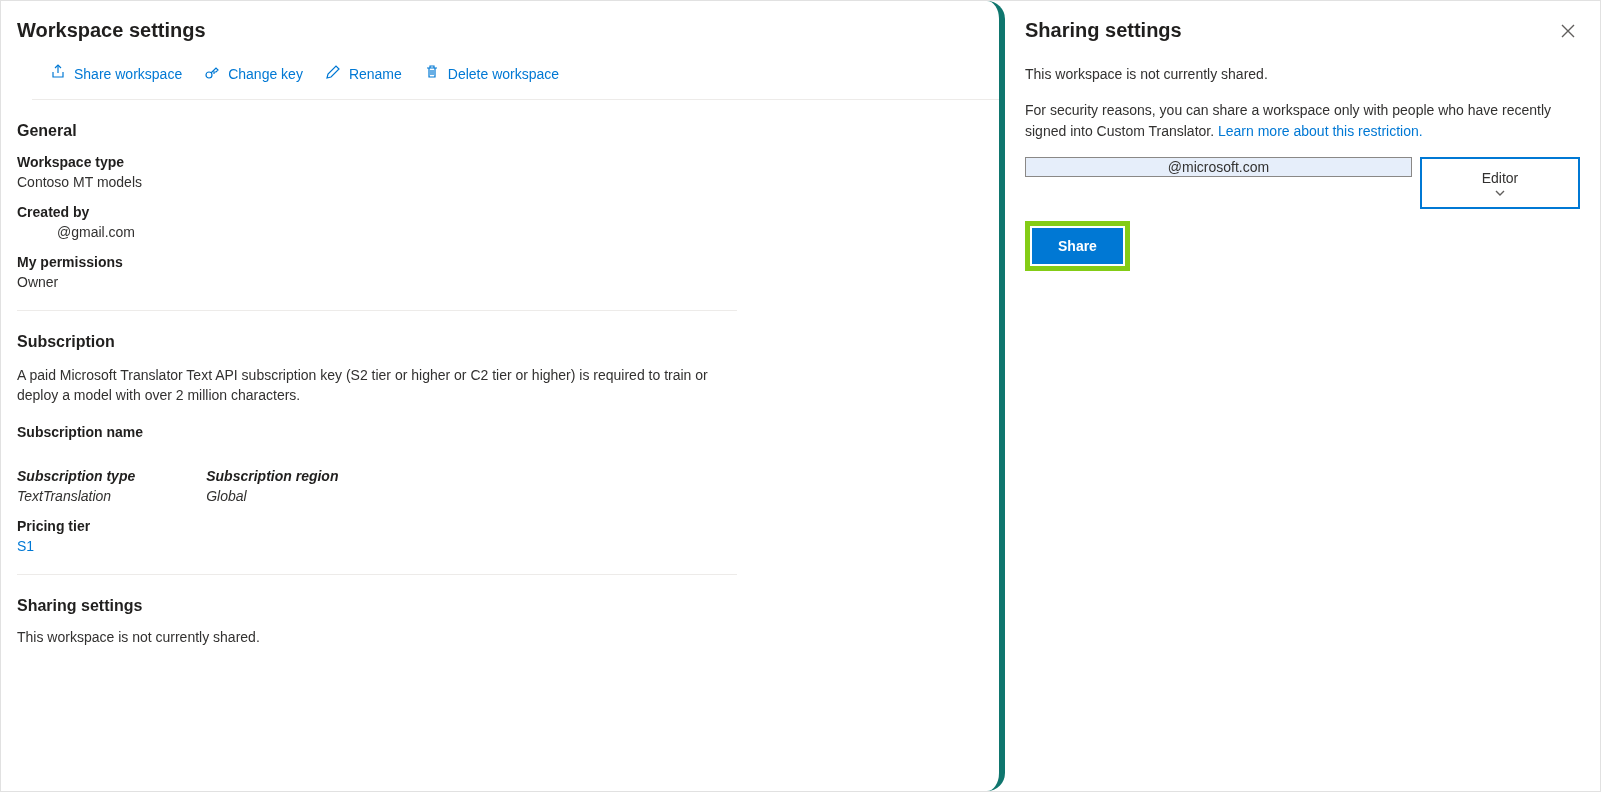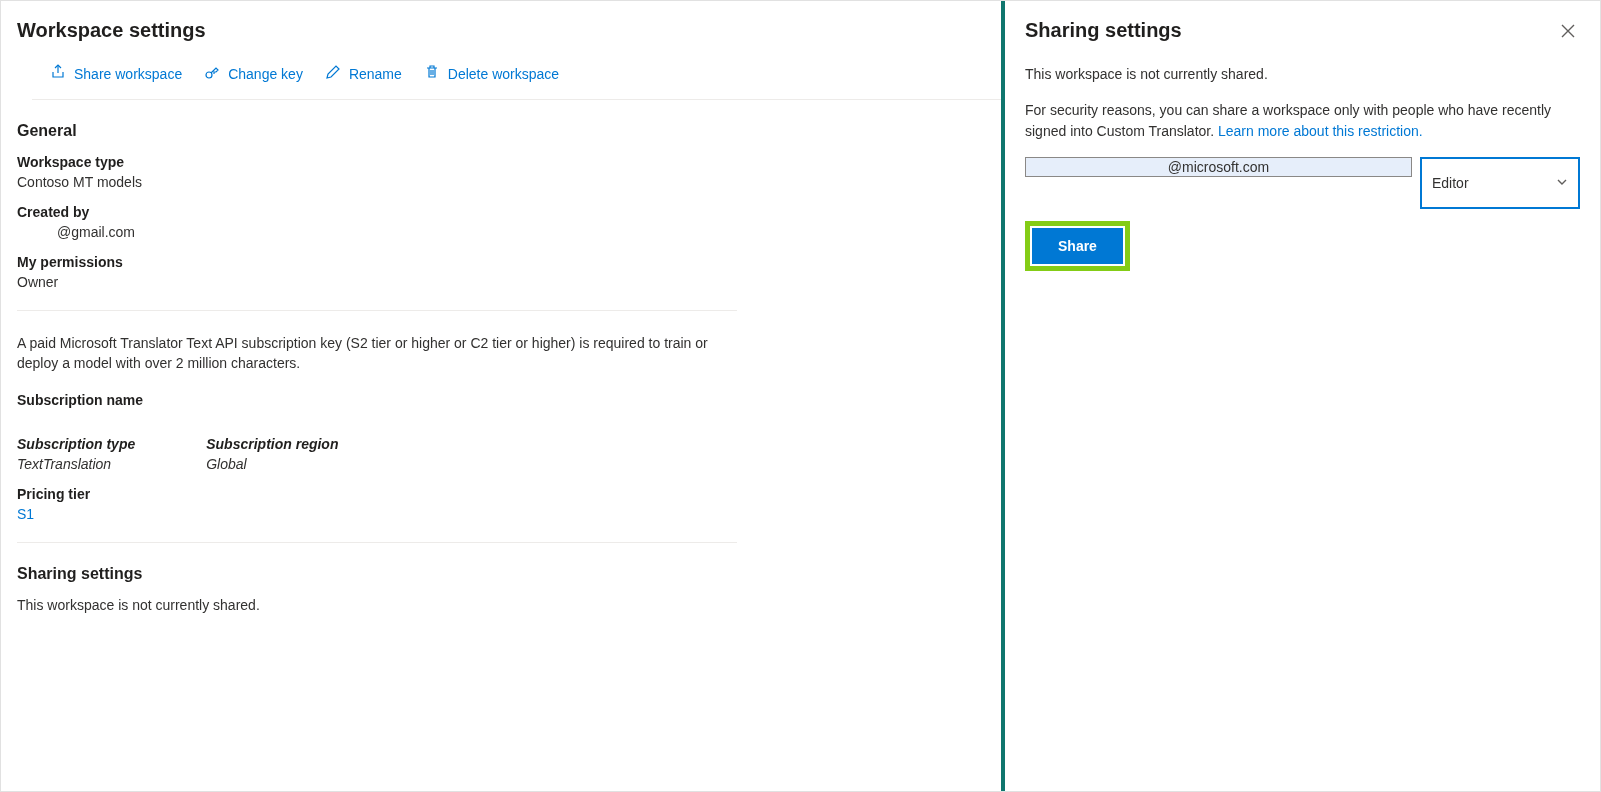--- a/index.html
+++ b/index.html
@@ -11,21 +11,22 @@
     }
     .app-container {
       display: flex;
       width: 1601px;
       height: 792px;
       border: 1px solid #e1e1e1;
     }
     .main-panel {
       flex: 1;
       overflow: hidden;
-      border-right: 4px solid #0f766e;
+      border-right: 6px solid #0f766e;
+      border-radius: 18px;
     }
     .main-header {
       padding: 18px 16px 12px 16px;
     }
     .main-title {
       font-size: 20px;
       font-weight: 600;
       color: #201f1e;
     }
     .actions-bar {
@@ -148,20 +149,21 @@
       height: 52px;
       border: 2px solid #0078d4;
       background: #fff;
       display: flex;
       align-items: center;
       justify-content: space-between;
       padding: 11px 10px;
       cursor: pointer;
       font-size: 14px;
       color: #323130;
+      flex-direction: column;
     }
     .role-select svg {
       width: 12px;
       height: 12px;
       color: #605e5c;
     }
     .share-btn-wrap {
       display: inline-block;
       border: 5px solid #84cc16;
       padding: 2px;
@@ -231,20 +233,21 @@
         <h2 class="section-title">General</h2>
         <div class="field-label">Workspace type</div>
         <div class="field-value">Contoso MT models</div>
         <div class="field-label">Created by</div>
         <div class="field-value" style="padding-left:40px">@gmail.com</div>
         <div class="field-label">My permissions</div>
         <div class="field-value">Owner</div>
       </div>
 
       <div class="section">
+        <h2 class="section-title">Subscription</h2>
         <p class="subscription-desc">A paid Microsoft Translator Text API subscription key (S2 tier or higher or C2 tier or higher) is required to train or deploy a model with over 2 million characters.</p>
         <div class="field-label" style="margin-bottom:28px">Subscription name</div>
         <div class="sub-cols">
           <div class="sub-col">
             <div class="field-label">Subscription type</div>
             <div class="field-value">TextTranslation</div>
           </div>
           <div class="sub-col">
             <div class="field-label">Subscription region</div>
             <div class="field-value">Global</div>

